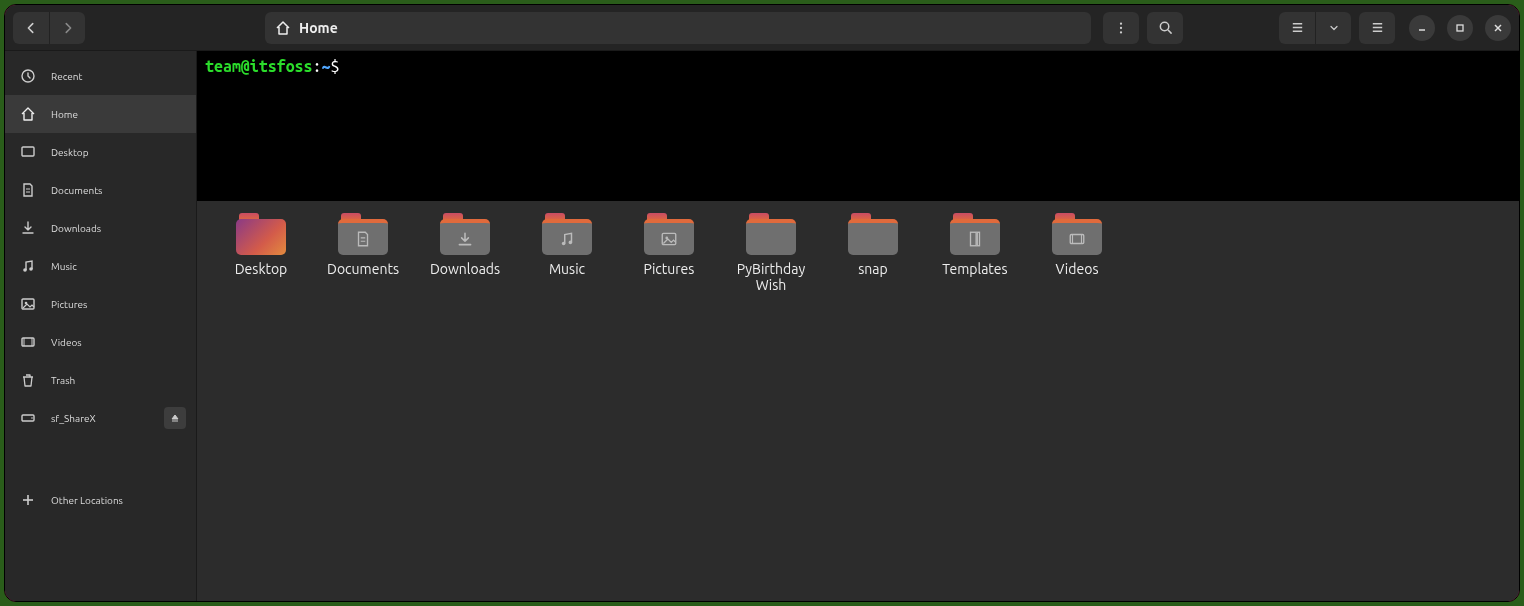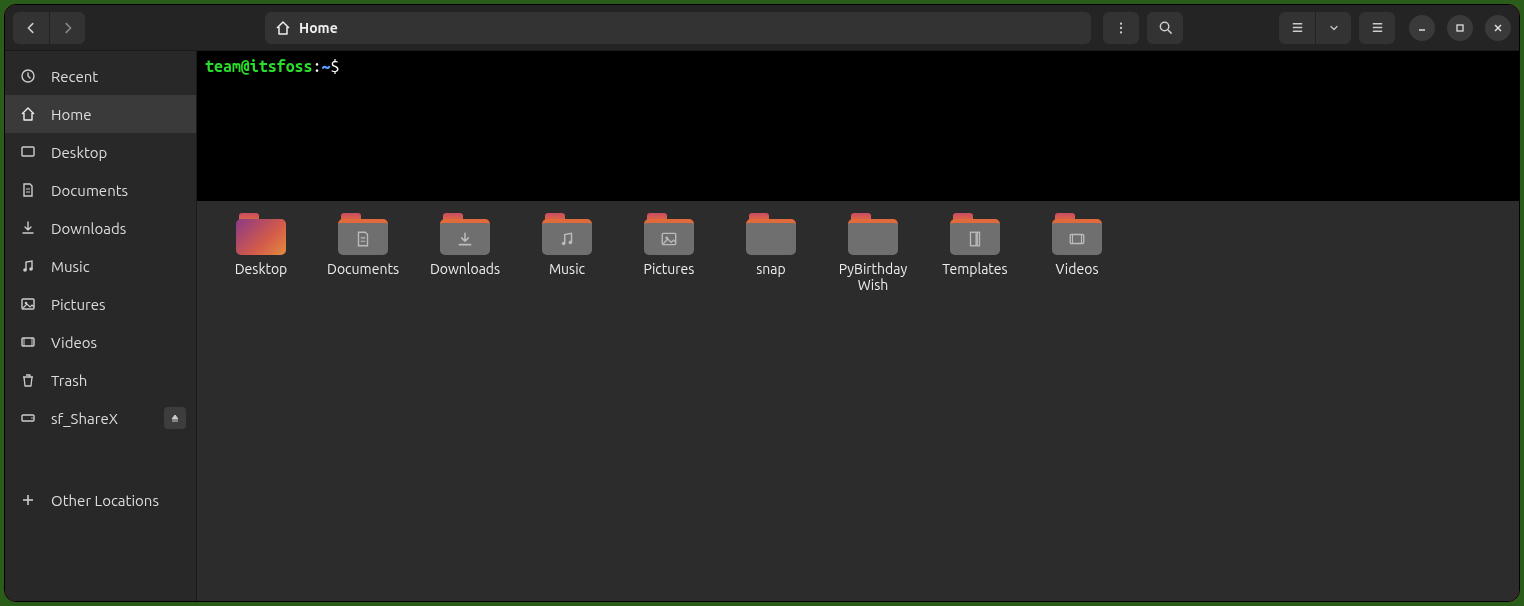--- a/index.html
+++ b/index.html
@@ -106,21 +106,21 @@
     display: flex;
     flex-direction: column;
     gap: 0;
   }
   .side-item {
     display: flex;
     align-items: center;
     height: 38px;
     padding: 0 14px;
     color: #ddd;
-    font-size: 15px;
+    font-size: 10px;
     gap: 14px;
     cursor: pointer;
     position: relative;
   }
   .side-item.selected { background: #3a3a3a; }
   .side-icon { width: 18px; display:flex; align-items:center; justify-content:center; color:#ccc;}
   .eject {
     position: absolute; right: 10px;
     width: 22px; height: 22px;
     background: #3d3d3d;
@@ -474,30 +474,30 @@
           </div>
           <div class="label">Pictures</div>
         </div>
 
 
         <div class="fileitem">
           <div class="foldericon">
             <div class="folder-tab"></div>
               <div class="folder-body"></div>
           </div>
-          <div class="label">snap</div>
-        </div>
-
-        <div class="fileitem">
-          <div class="foldericon">
-            <div class="folder-tab"></div>
-              <div class="folder-body"></div>
-          </div>
           <div class="label" style="white-space:pre-line">PyBirthday
 Wish</div>
+        </div>
+
+        <div class="fileitem">
+          <div class="foldericon">
+            <div class="folder-tab"></div>
+              <div class="folder-body"></div>
+          </div>
+          <div class="label">snap</div>
         </div>
 
         <div class="fileitem">
           <div class="foldericon">
             <div class="folder-tab"></div>
               <div class="folder-body">
               <svg class="fg" viewBox="0 0 16 16">
                   <rect x="4" y="2" width="5" height="12" stroke="#bbb" stroke-width="1.2" fill="none"></rect>
                   <rect x="10" y="2" width="2" height="12" stroke="#bbb" stroke-width="1.2" fill="none"></rect>
                 </svg>

